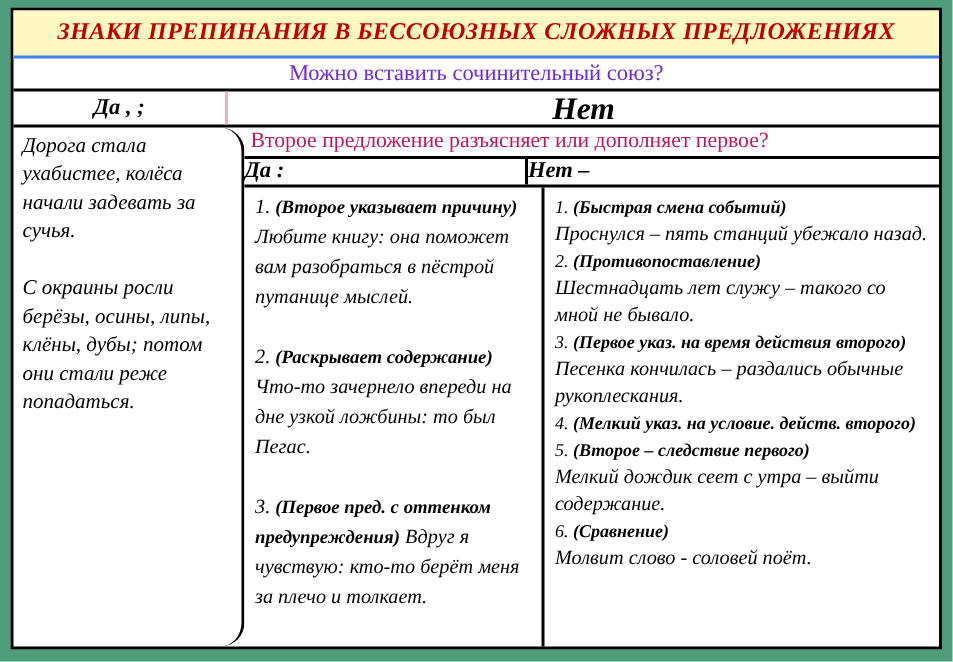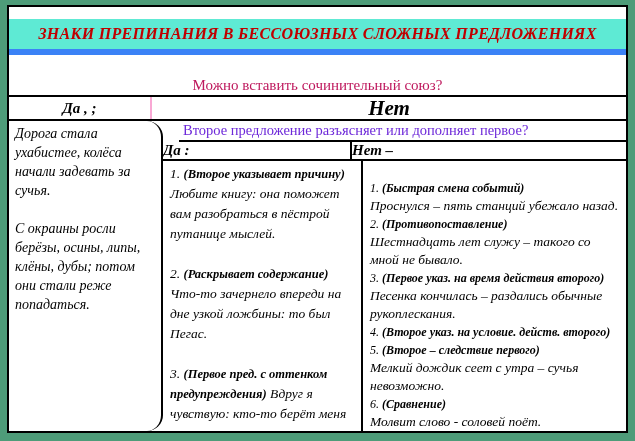--- a/index.html
+++ b/index.html
@@ -6,45 +6,45 @@
   .page{
     position:relative;width:635px;height:441px;background:#4e9c79;
     font-family:"Liberation Serif",serif;color:#000;overflow:hidden;
   }
   .sheet{
     position:absolute;left:7px;top:5px;width:621px;height:428px;
     box-sizing:border-box;background:#ffffff;border:2px solid #000;
     display:flex;flex-direction:column;
   }
   .title-row{
-    height:30px;flex:0 0 30px;background:#5eead4;border-bottom:6px solid #3b82f6;
+    height:30px;flex:0 0 30px;background:#fef9c3;border-bottom:2px solid #3b82f6;
     display:flex;align-items:center;justify-content:center;
-    color:#c00000;font-weight:bold;font-style:italic;font-size:16px;letter-spacing:.3px;margin-top:12px;
+    color:#c00000;font-weight:bold;font-style:italic;font-size:16px;letter-spacing:.3px;
   }
   .q1-row{
     height:20px;flex:0 0 20px;border-bottom:2px solid #000;
     display:flex;align-items:center;justify-content:center;
-    color:#be185d;font-size:15px;margin-top:20px;
+    color:#6d28d9;font-size:15px;
   }
   .branch1-row{height:22px;flex:0 0 22px;border-bottom:2px solid #000;display:flex;}
   .b1-yes{width:141px;flex:0 0 141px;border-right:2px solid #f9a8d4;display:flex;align-items:center;justify-content:center;font-weight:bold;font-style:italic;font-size:15px;}
   .b1-no{flex:1;display:flex;align-items:center;justify-content:center;font-weight:bold;font-style:italic;font-size:21px;}
   .main-row{flex:1;display:flex;min-height:0;}
   .left-cell{width:141px;flex:0 0 141px;border-right:2px solid #000;padding:3px 5px 0 6px;font-style:italic;font-size:14px;line-height:19px;box-sizing:content-box;border-radius:16px;}
   .left-cell p{margin:0 0 19px 0;}
   .right-side{flex:1;display:flex;flex-direction:column;min-width:0;}
-  .q2-row{height:19px;flex:0 0 19px;border-bottom:2px solid #000;display:flex;align-items:center;padding-left:4px;color:#6d28d9;font-size:14.5px;margin-left:16px;}
+  .q2-row{height:19px;flex:0 0 19px;border-bottom:2px solid #000;display:flex;align-items:center;padding-left:4px;color:#be185d;font-size:14.5px;}
   .hdr-row{height:17px;flex:0 0 17px;border-bottom:2px solid #000;display:flex;font-weight:bold;font-style:italic;font-size:15px;line-height:17px;}
   .h-yes{width:187px;flex:0 0 187px;border-right:2px solid #000;text-align:left;}
   .h-no{flex:1;text-align:left;}
   .content-row{flex:1;display:flex;min-height:0;}
   .col-yes{width:187px;flex:0 0 187px;border-right:2px solid #000;padding:3px 4px 4px 7px;font-style:italic;font-size:13.5px;line-height:20px;overflow:hidden;}
   .col-yes .c-item{margin:0 0 20px 0;}
   .col-yes .lbl{font-weight:bold;font-size:12.5px;}
-  .col-no{flex:1;padding:18px 5px 0 7px;font-style:italic;font-size:13.5px;line-height:18px;overflow:hidden;}
+  .col-no{flex:1;padding:4px 5px 0 7px;font-style:italic;font-size:13.5px;line-height:18px;overflow:hidden;}
   .col-no .lbl-line{font-size:12px;}
   .col-no .lbl{font-weight:bold;}
   .num{font-style:italic;}
 </style>
 </head>
 <body>
 
 <div class="page">
   <div class="sheet">
 
@@ -110,29 +110,29 @@
             <div class="d-item">
               <div class="lbl-line">
                 <span class="num">3.</span>
                 <span class="lbl">(Первое указ. на время действия второго)</span>
               </div>
               <div class="ex">Песенка кончилась – раздались обычные рукоплескания.</div>
             </div>
             <div class="d-item">
               <div class="lbl-line">
                 <span class="num">4.</span>
-                <span class="lbl">(Второе указ. на условие. действ. второго)</span>
+                <span class="lbl">(Мелкий указ. на условие. действ. второго)</span>
               </div>
             </div>
             <div class="d-item">
               <div class="lbl-line">
                 <span class="num">5.</span>
                 <span class="lbl">(Второе – следствие первого)</span>
               </div>
-              <div class="ex">Мелкий дождик сеет с утра – сучья невозможно.</div>
+              <div class="ex">Мелкий дождик сеет с утра – выйти содержание.</div>
             </div>
             <div class="d-item">
               <div class="lbl-line">
                 <span class="num">6.</span>
                 <span class="lbl">(Сравнение)</span>
               </div>
               <div class="ex">Молвит слово - соловей поёт.</div>
             </div>
           </div>
 

